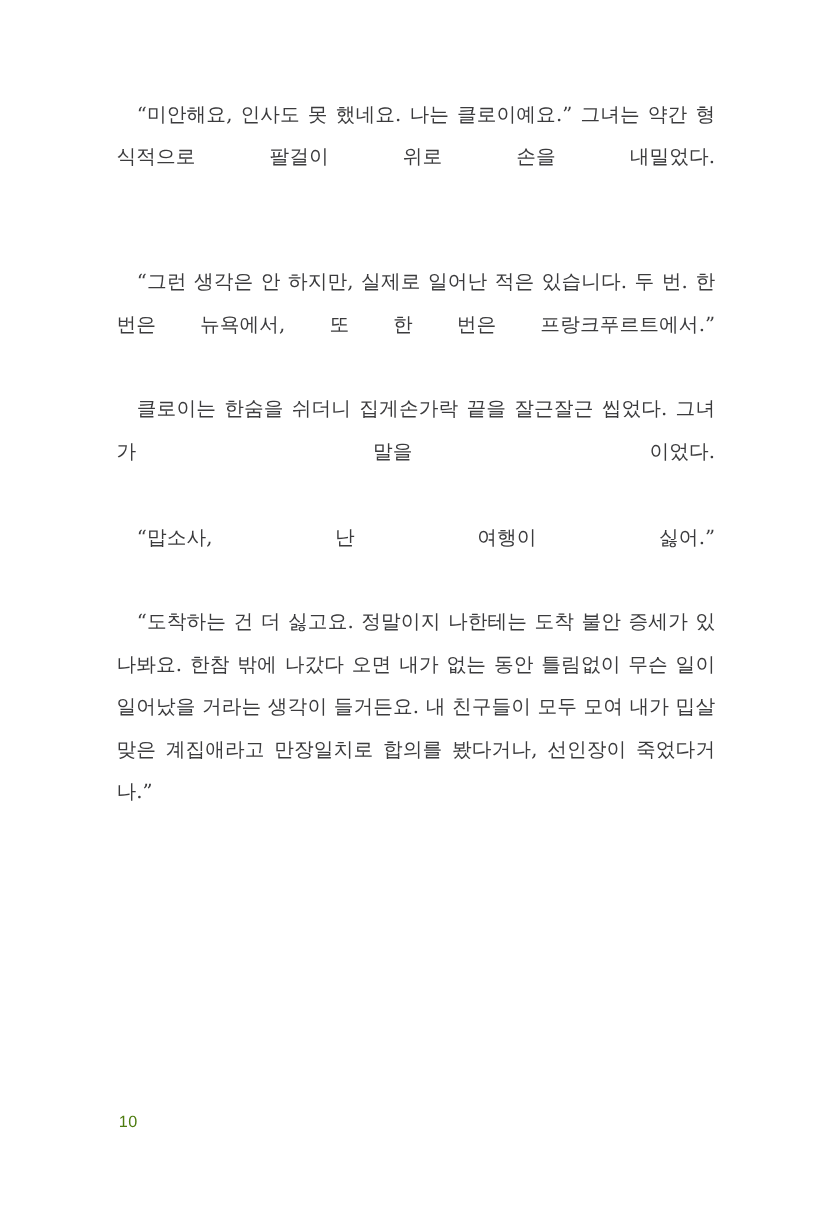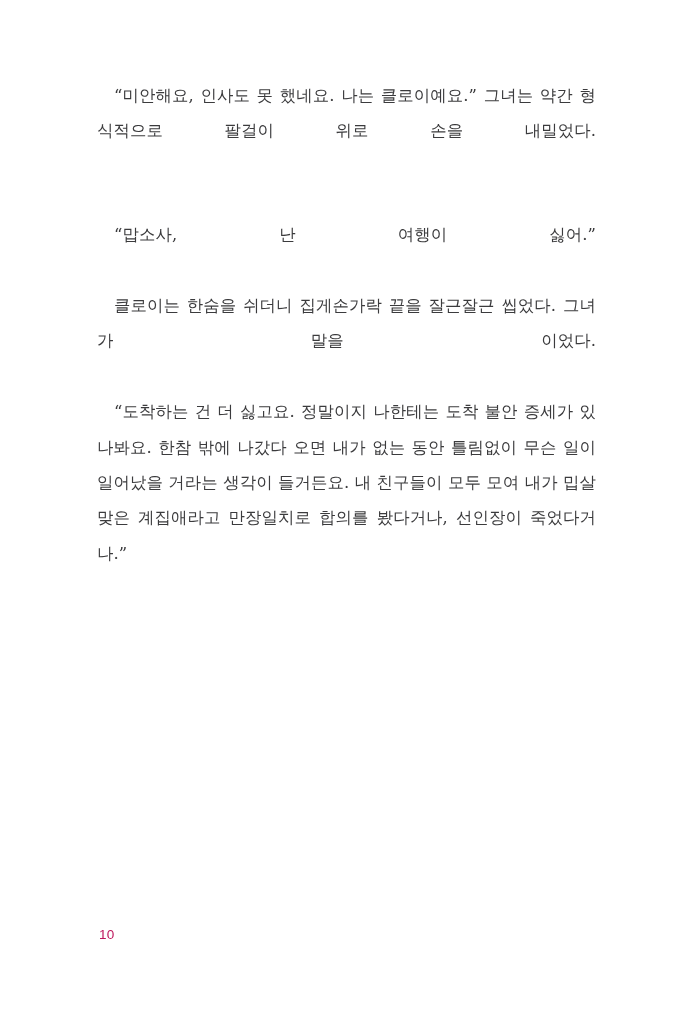--- a/index.html
+++ b/index.html
@@ -67,41 +67,42 @@
   }
 
   
   .folio {
     position: absolute;
     left: 99px;
     top: 927px;
     font-family: "Liberation Sans", sans-serif;
     font-size: 13.5px;
     line-height: 16px;
-    color: #be185d;
+    color: #4d7c0f;
     letter-spacing: 0.3px;
   }
 </style>
 </head>
 <body>
 
 <div class="page">
 
   <div class="text-column">
 
     <p class="para">“미안해요, 인사도 못 했네요. 나는 클로이예요.” 그녀는 약간 형식적으로 팔걸이 위로 손을 내밀었다.</p>
 
 
     <div class="section-gap"></div>
 
 
+    <p class="para">“그런 생각은 안 하지만, 실제로 일어난 적은 있습니다. 두 번. 한 번은 뉴욕에서, 또 한 번은 프랑크푸르트에서.”</p>
+
+    <p class="para">클로이는 한숨을 쉬더니 집게손가락 끝을 잘근잘근 씹었다. 그녀가 말을 이었다.</p>
 
     <p class="para">“맙소사, 난 여행이 싫어.”</p>
-
-    <p class="para">클로이는 한숨을 쉬더니 집게손가락 끝을 잘근잘근 씹었다. 그녀가 말을 이었다.</p>
 
     <p class="para">“도착하는 건 더 싫고요. 정말이지 나한테는 도착 불안 증세가 있나봐요. 한참 밖에 나갔다 오면 내가 없는 동안 틀림없이 무슨 일이 일어났을 거라는 생각이 들거든요. 내 친구들이 모두 모여 내가 밉살맞은 계집애라고 만장일치로 합의를 봤다거나, 선인장이 죽었다거나.”</p>
 
   </div>
 
   <div class="folio">10</div>
 
 </div>
 
 </body></html>

